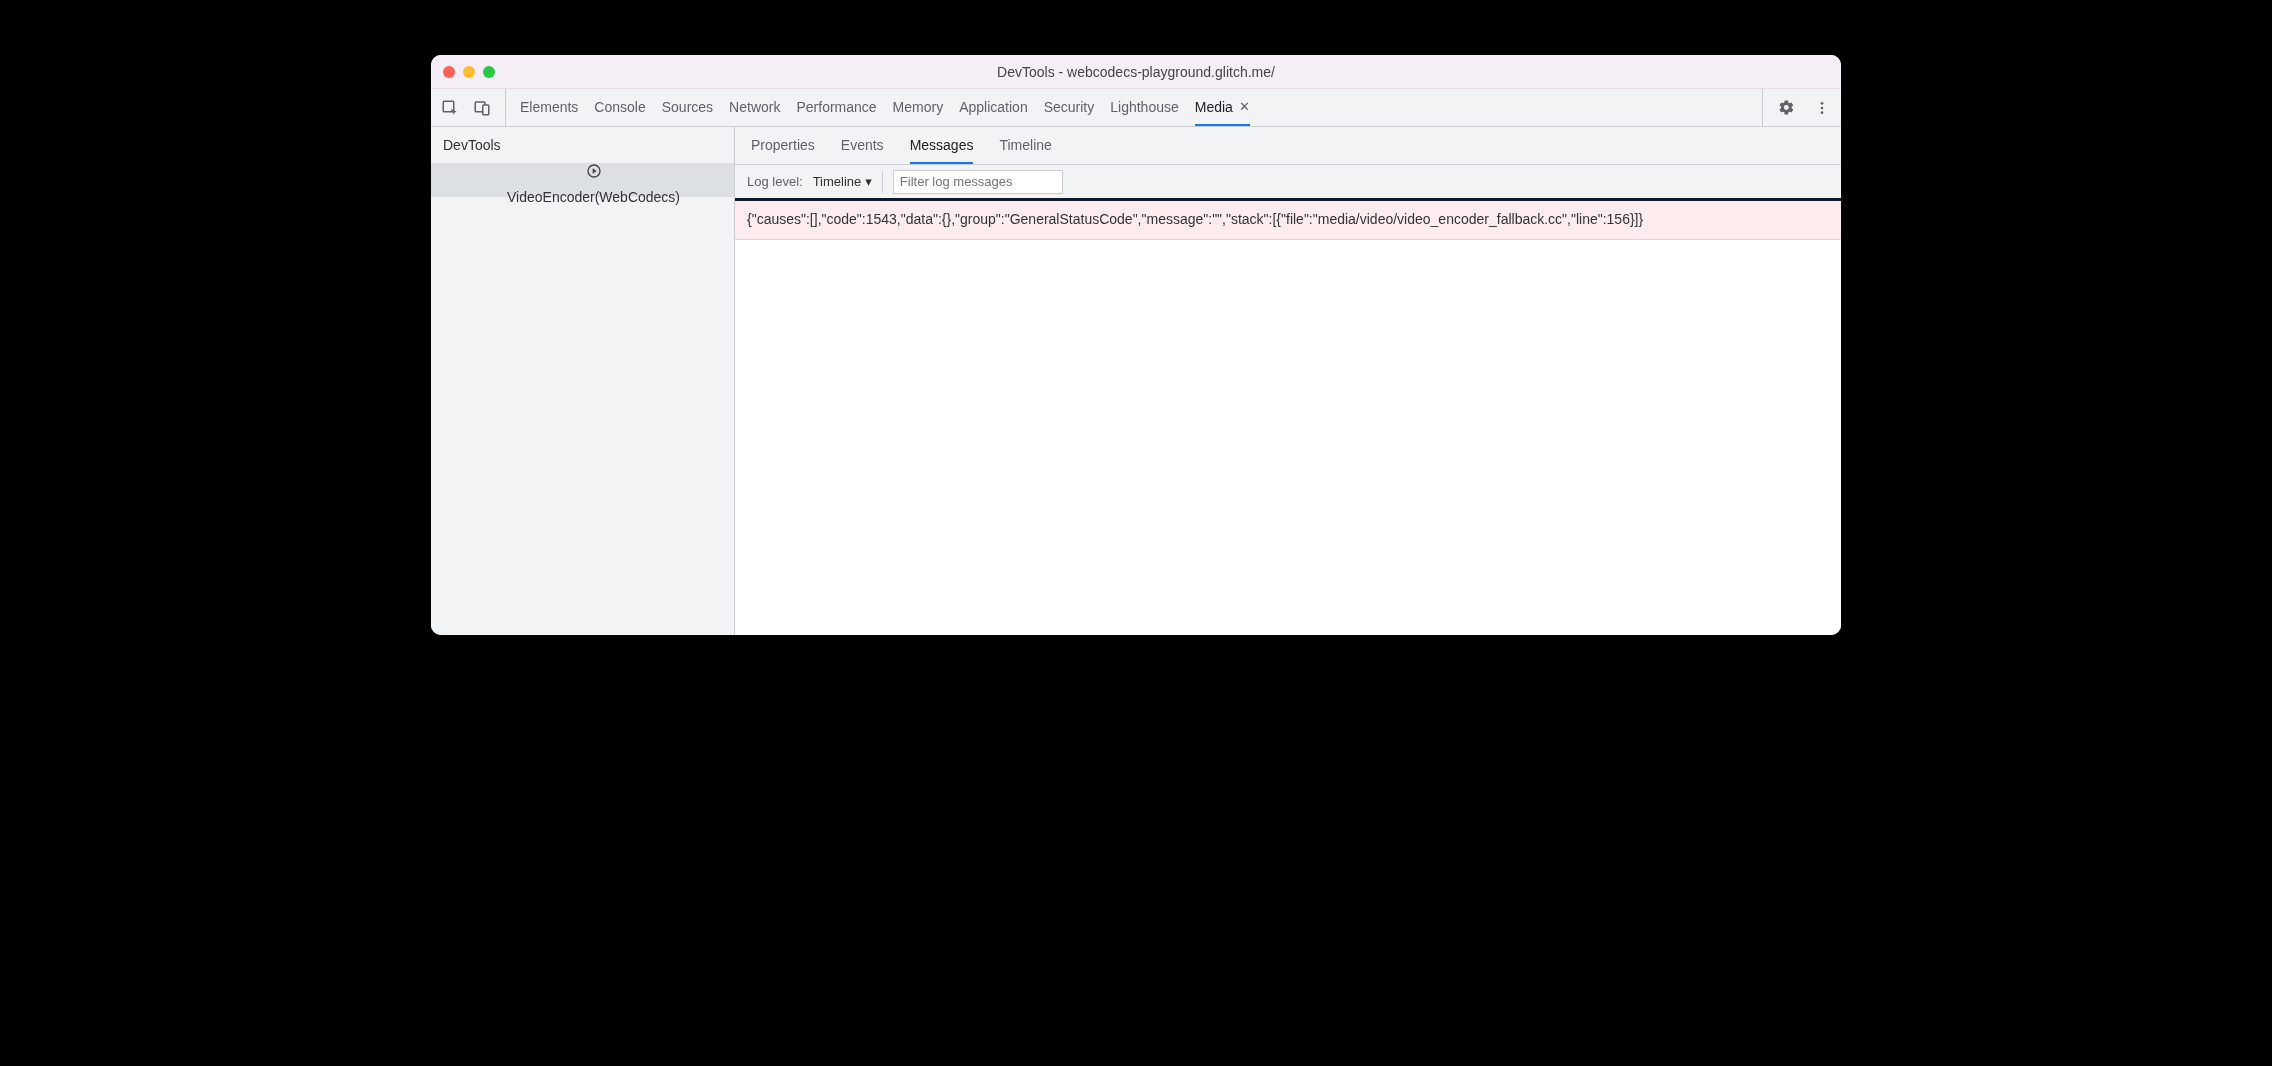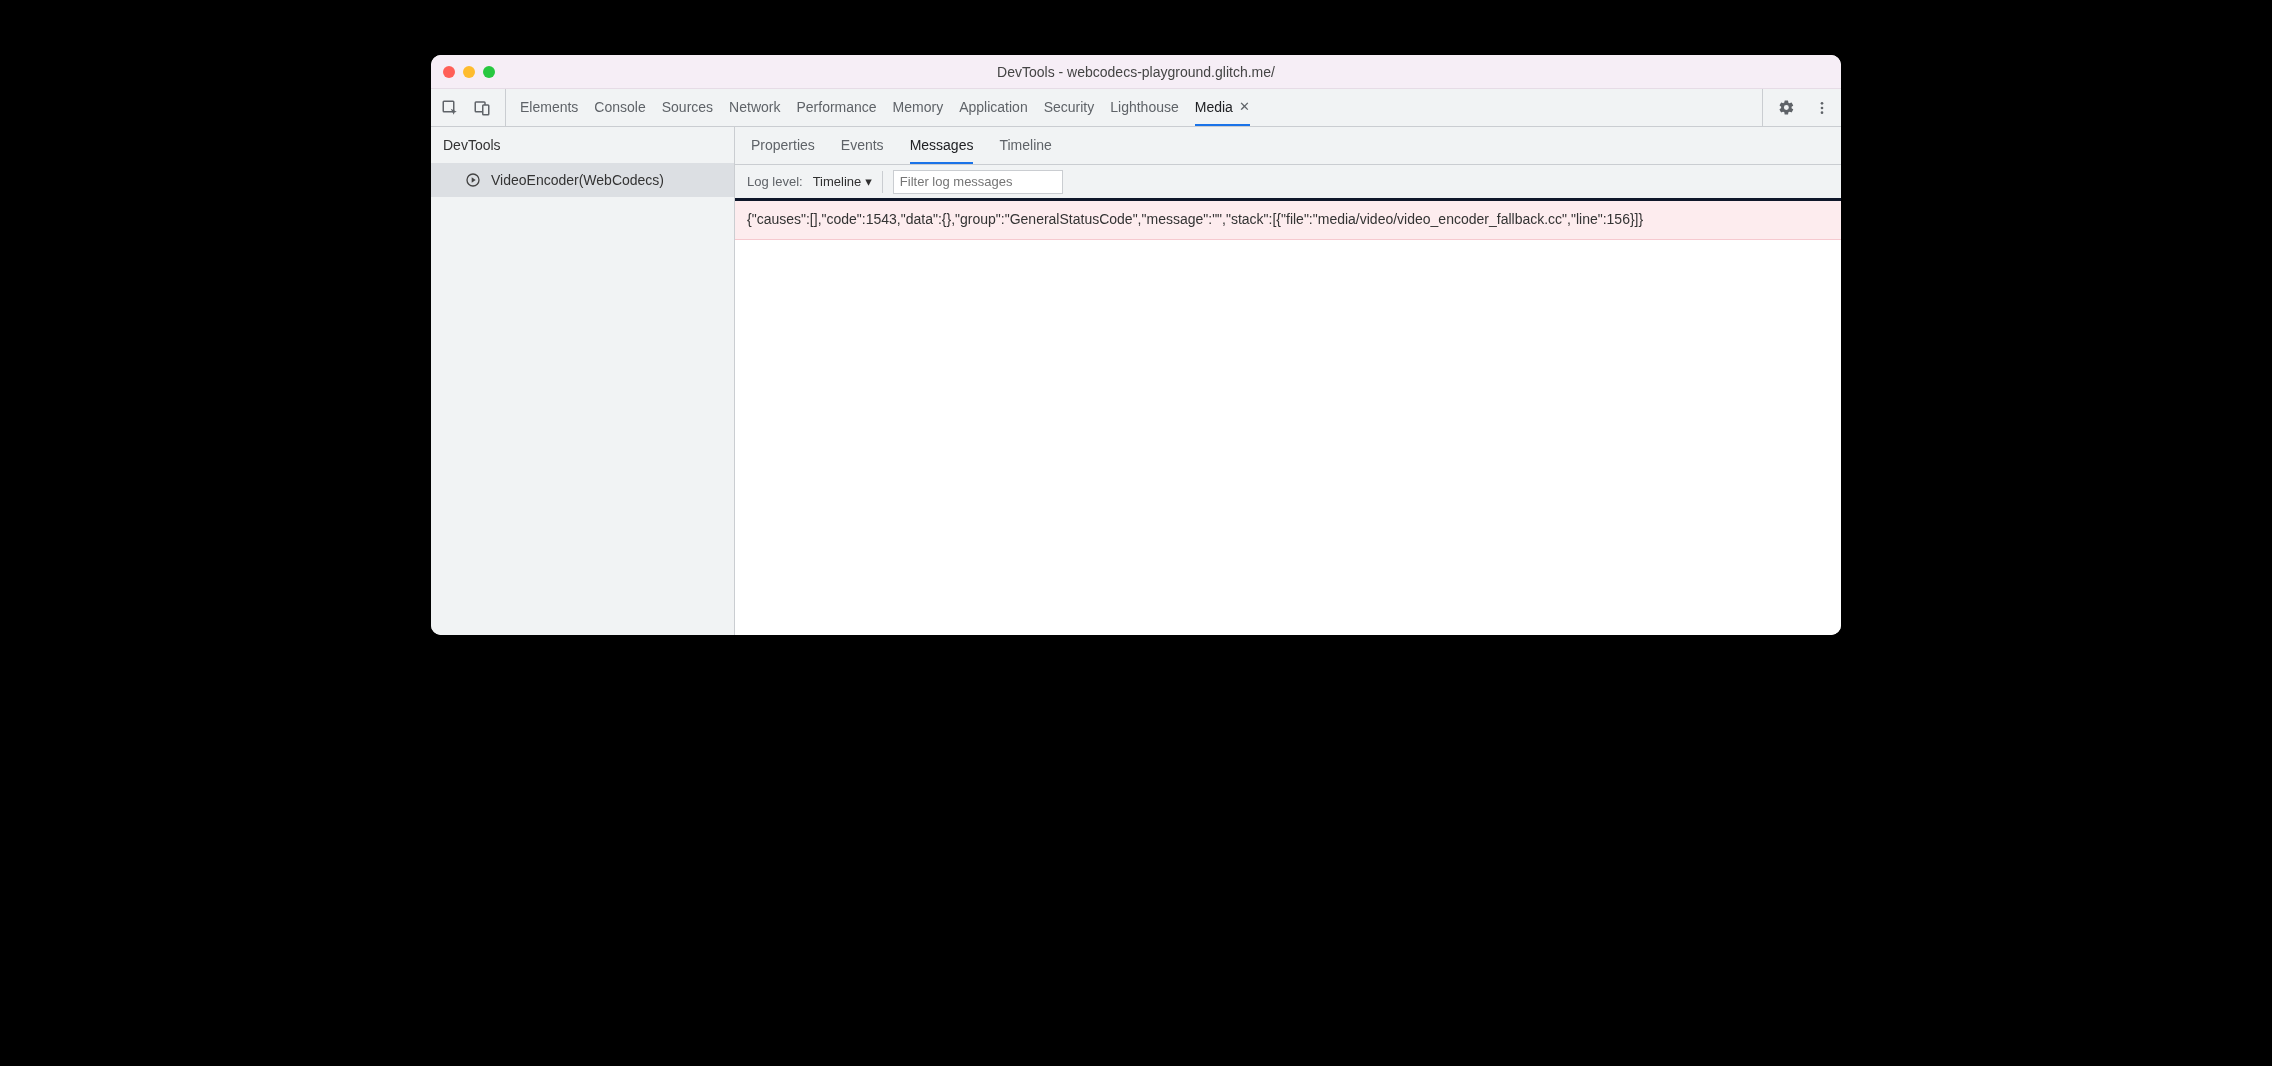--- a/index.html
+++ b/index.html
@@ -52,21 +52,21 @@
 .icon-btn { display:inline-flex; align-items:center; justify-content:center; width:22px; height:22px; color:#555; cursor:pointer; }
 .tabs { display:flex; align-items:center; gap:16px; flex:1; }
 .tab { color:#5f6368; font-size:14px; cursor:pointer; display:flex; align-items:center; gap:6px; height:100%; border-bottom:2px solid transparent; }
 .tab.active { color:#1a73e8; border-bottom-color:#1a73e8; }
 .tab .x { color:#5f6368; font-size:13px; }
 .right-tools { display:flex; align-items:center; gap:14px; padding-left:12px; border-left:1px solid #cacdd1;}
 .content { flex:1; display:flex; min-height:0; }
 .sidebar { width:304px; background:#f1f3f4; border-right:1px solid #cacdd1; display:flex; flex-direction:column; }
 .side-head { padding:10px 12px; font-size:14px; color:#333; }
 .player-item { display:flex; align-items:center; gap:10px; height:34px; padding:0 12px 0 34px; font-size:14px; color:#333; cursor:pointer; }
-.player-item.selected { background:#dcdfe3; }
+.player-item.selected { background:#dcdfe3;flex-direction:column; }
 .play-icon { width:16px; height:16px; flex-shrink:0; }
 .main { flex:1; display:flex; flex-direction:column; min-width:0; }
 .subtabs { height:38px; border-bottom:1px solid #cacdd1; background:#f1f3f4; display:flex; align-items:center; gap:26px; padding:0 16px;}
 .subtab { color:#5f6368; font-size:14px; cursor:pointer; height:100%; display:flex; align-items:center; border-bottom:2px solid transparent; }
 .subtab.active { color:#202124; border-bottom-color:#1a73e8; font-weight:500;}
 .toolbar { height:36px; border-bottom:3px solid #0f172a; background:#f1f3f4; display:flex; align-items:center; gap:10px; padding:0 12px; }
 .toolbar .lv-label { color:#5f6368; font-size:13px; }
 .toolbar .lv-select { color:#303030; font-size:13px; display:flex; align-items:center; gap:4px; cursor:pointer; padding-right:10px; border-right:1px solid #cacdd1; height:22px;}
 .toolbar input { height:24px; border:1px solid #cacdd1; background:#fff; padding:0 6px; font-size:13px; color:#303030; width:170px; outline:none;}
 .log-area { flex:1; overflow:auto; background:#fff; }

